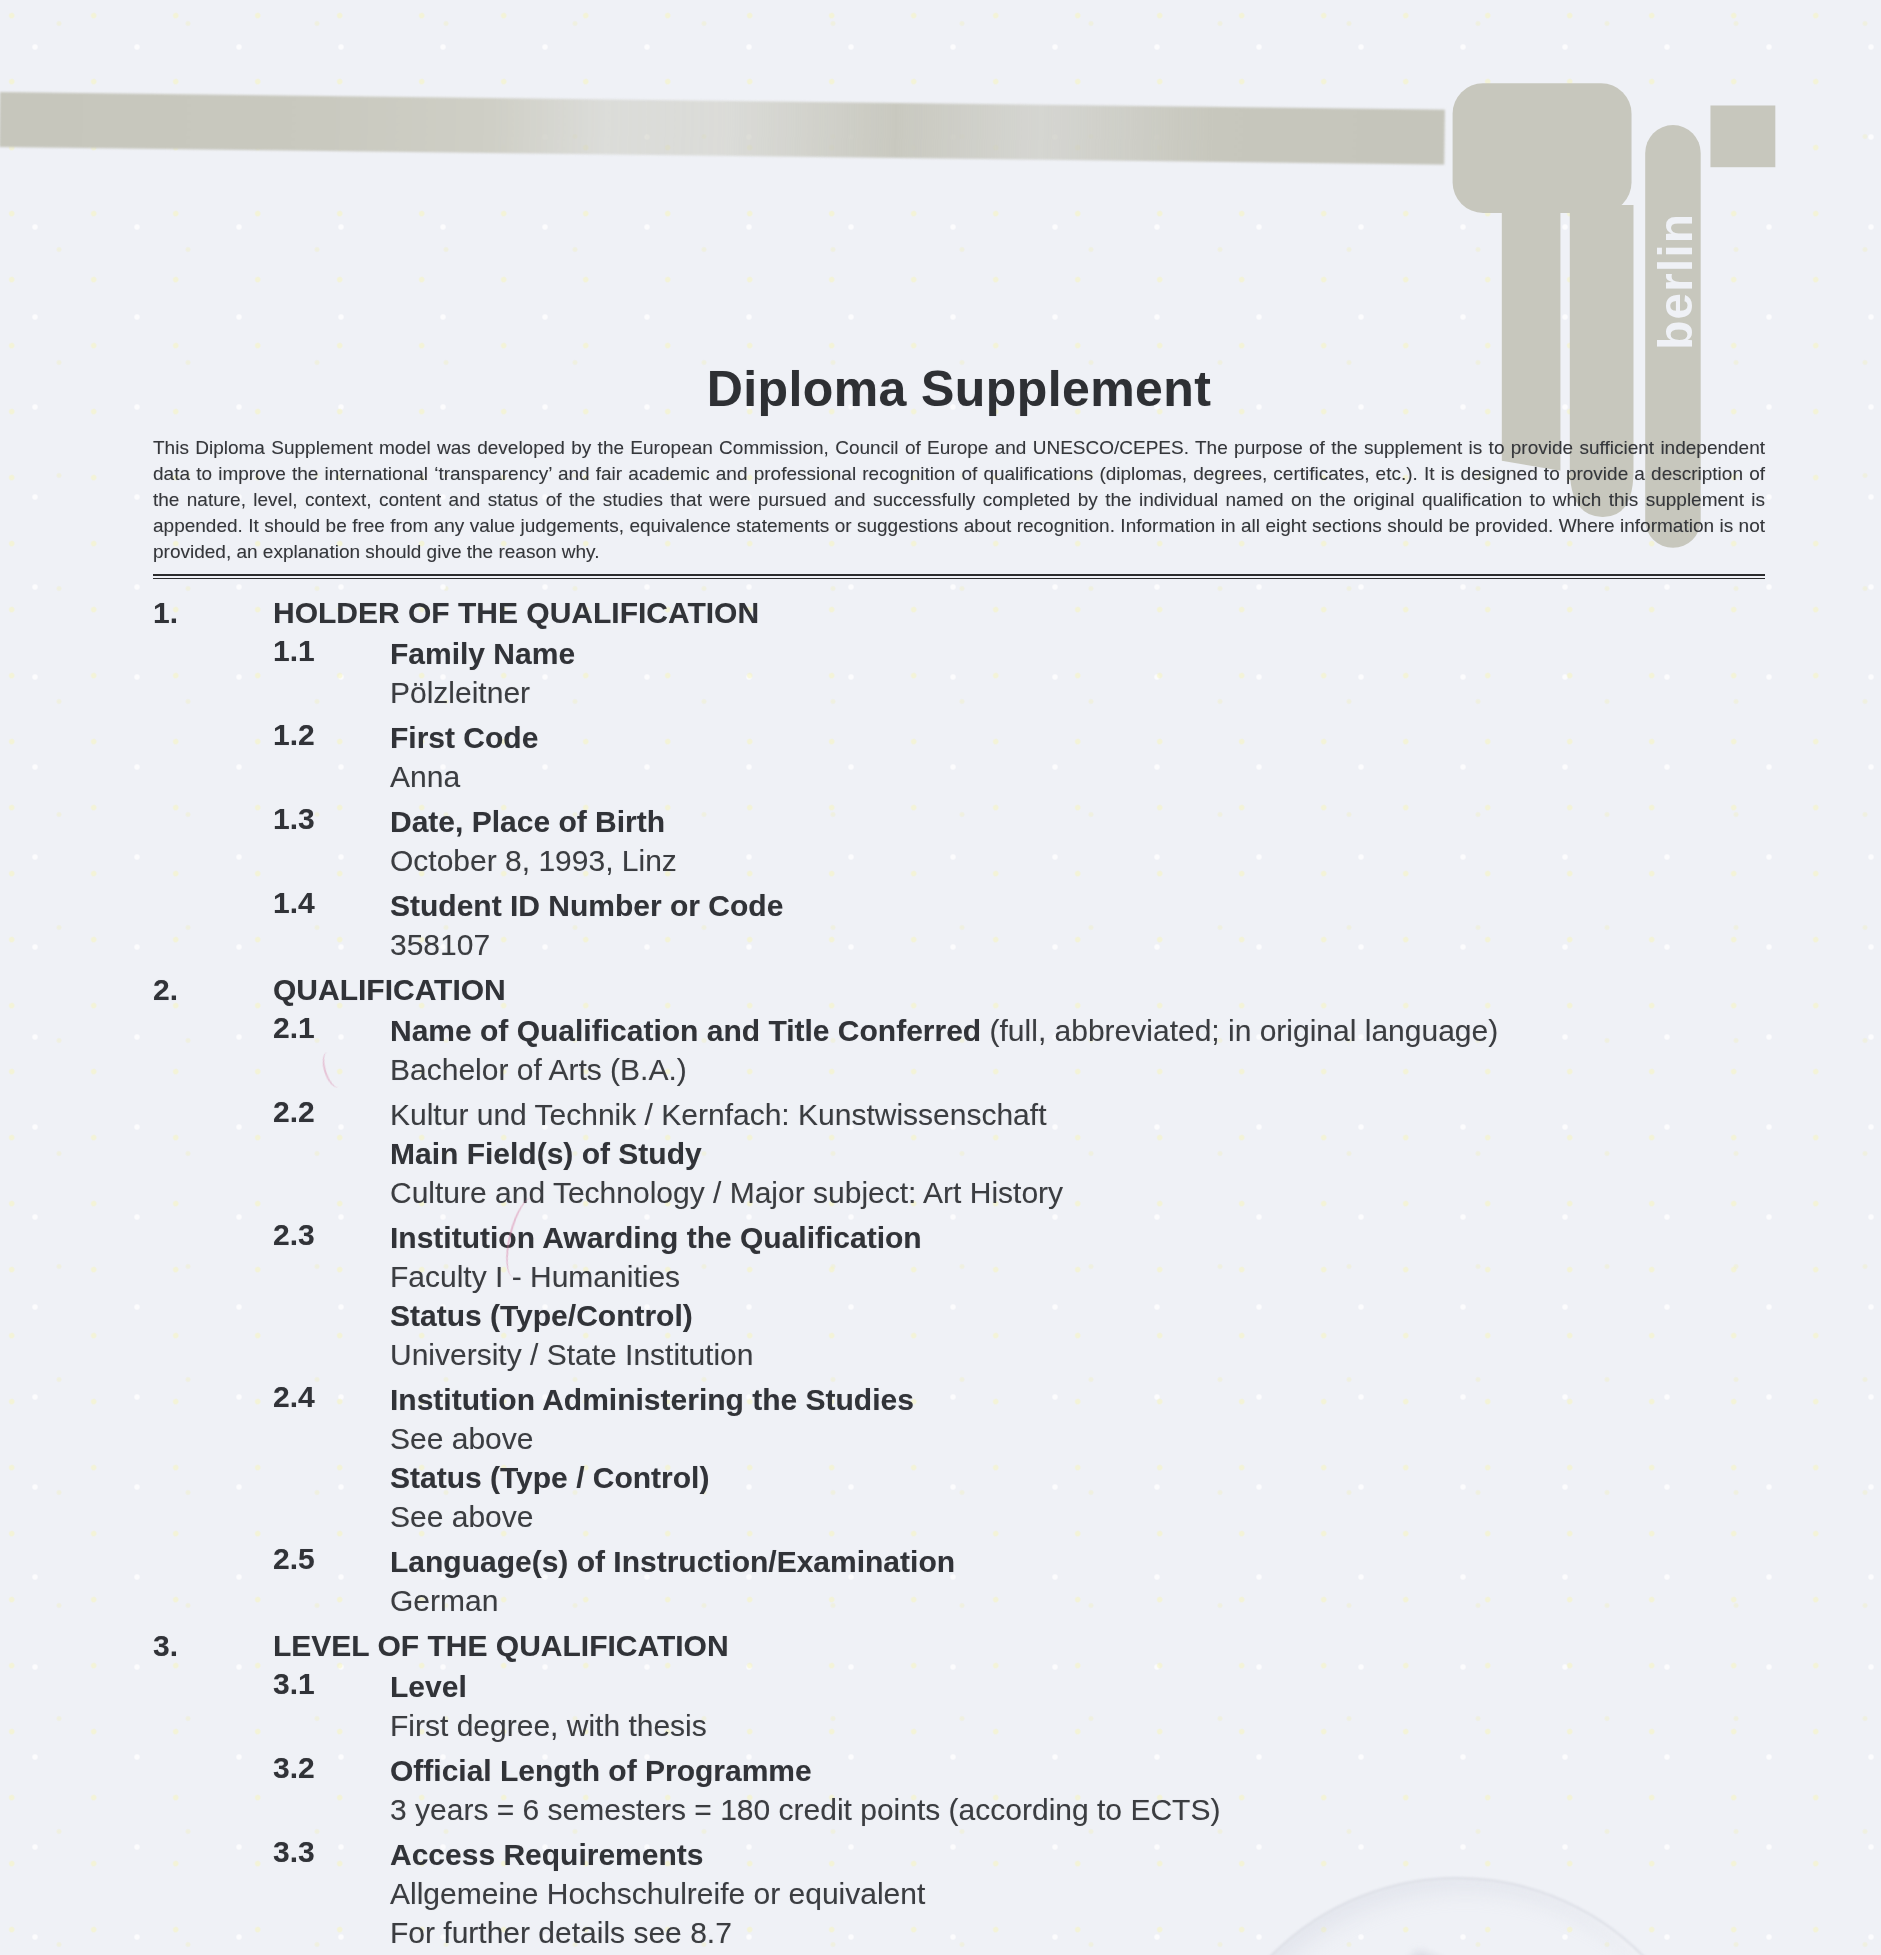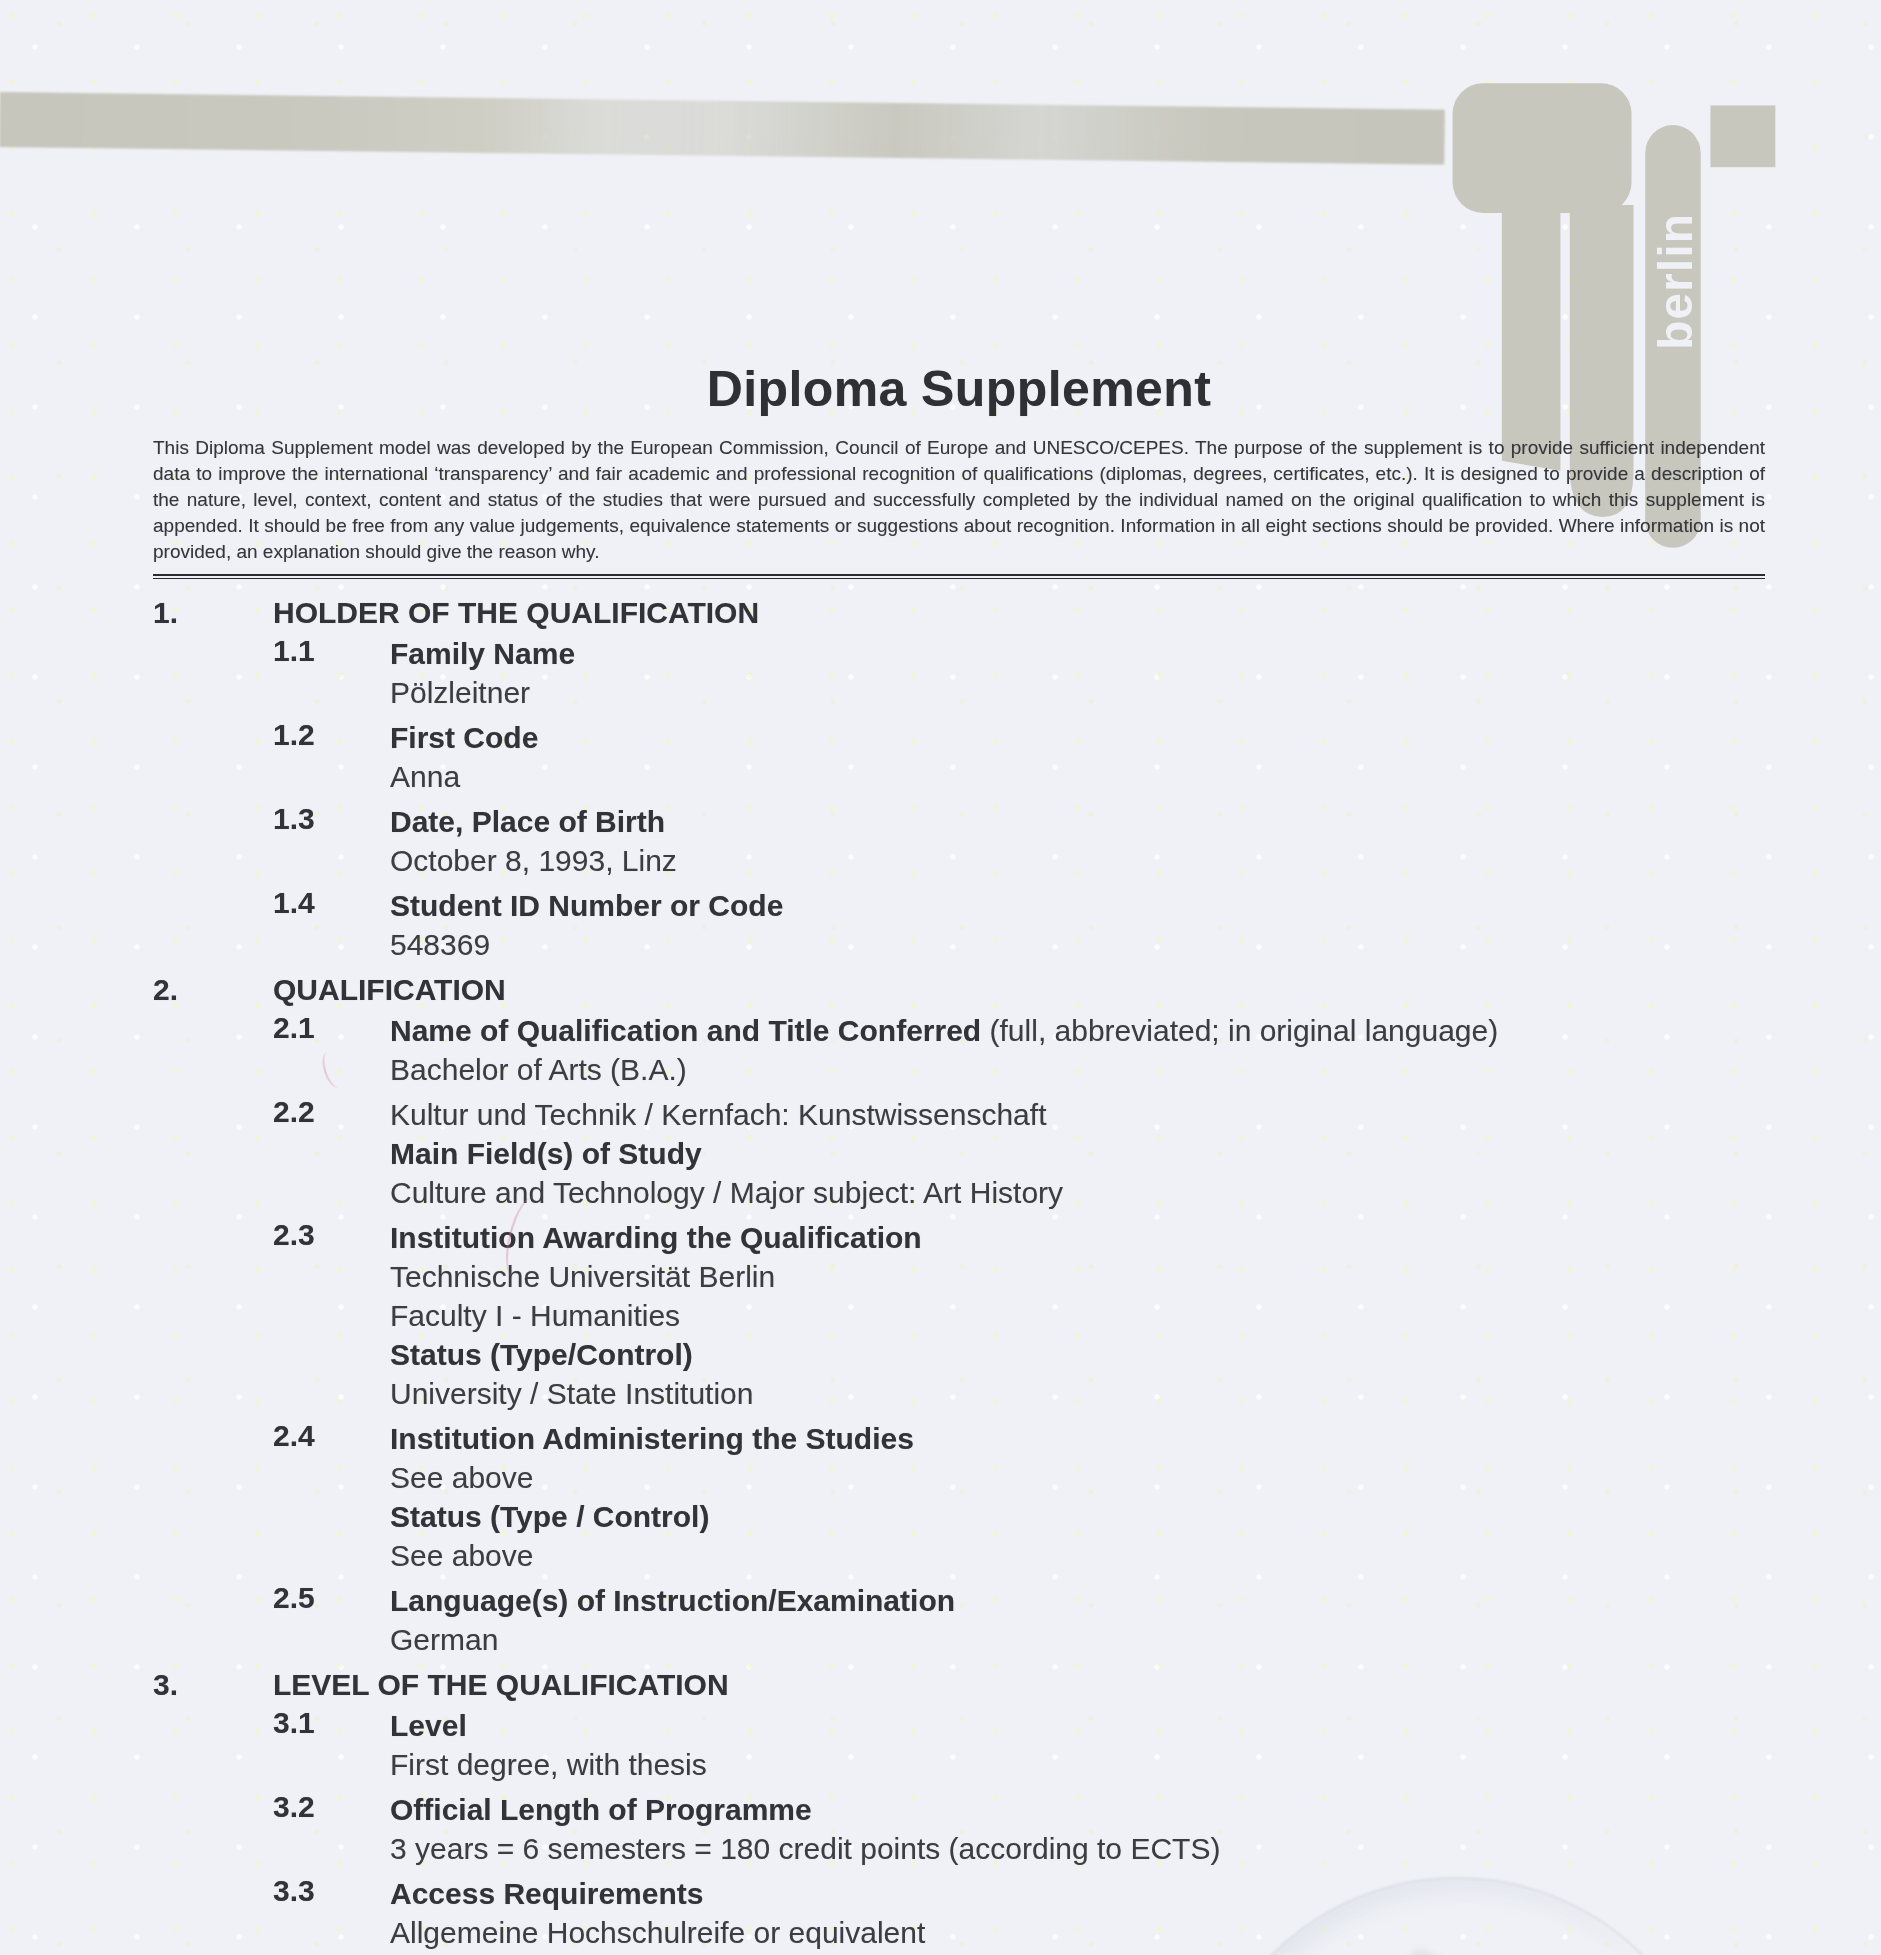--- a/index.html
+++ b/index.html
@@ -115,21 +115,21 @@
               <span class="inum">1.3</span>
               <div class="rows">
                 <div class="row"><b>Date, Place of Birth</b></div>
                 <div class="row">October 8, 1993, Linz</div>
               </div>
             </div>
             <div class="item">
               <span class="inum">1.4</span>
               <div class="rows">
                 <div class="row"><b>Student ID Number or Code</b></div>
-                <div class="row">548369</div>
+                <div class="row">358107</div>
               </div>
             </div>
           </div>
         </section>
         <section class="section">
           <div class="heading-row">
             <span class="snum">2.</span>
             <span class="stitle">QUALIFICATION</span>
           </div>
           <div class="items">
@@ -145,21 +145,20 @@
               <div class="rows">
                 <div class="row">Kultur und Technik / Kernfach: Kunstwissenschaft</div>
                 <div class="row"><b>Main Field(s) of Study</b></div>
                 <div class="row">Culture and Technology / Major subject: Art History</div>
               </div>
             </div>
             <div class="item">
               <span class="inum">2.3</span>
               <div class="rows">
                 <div class="row"><b>Institution Awarding the Qualification</b></div>
-                <div class="row">Technische Universität Berlin</div>
                 <div class="row">Faculty I - Humanities</div>
                 <div class="row"><b>Status (Type/Control)</b></div>
                 <div class="row">University / State Institution</div>
               </div>
             </div>
             <div class="item">
               <span class="inum">2.4</span>
               <div class="rows">
                 <div class="row"><b>Institution Administering the Studies</b></div>
                 <div class="row">See above</div>

